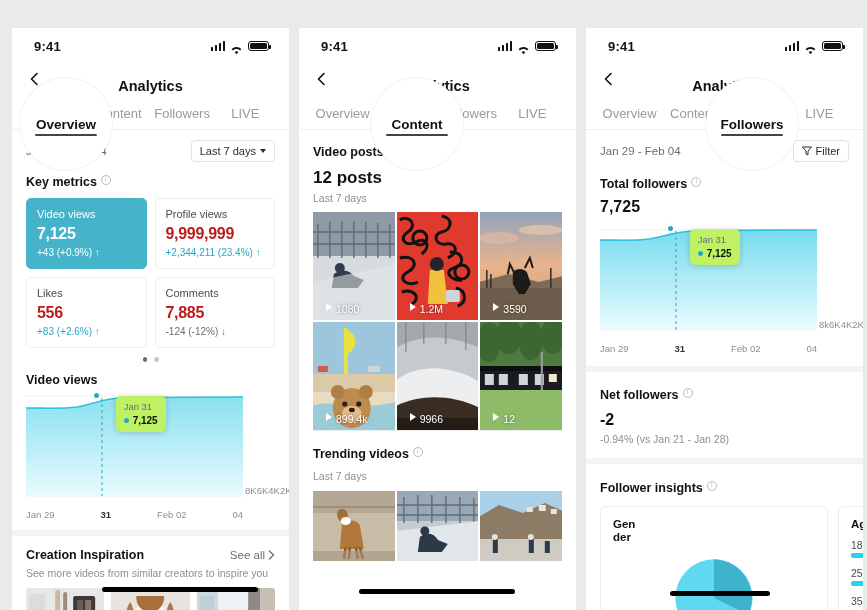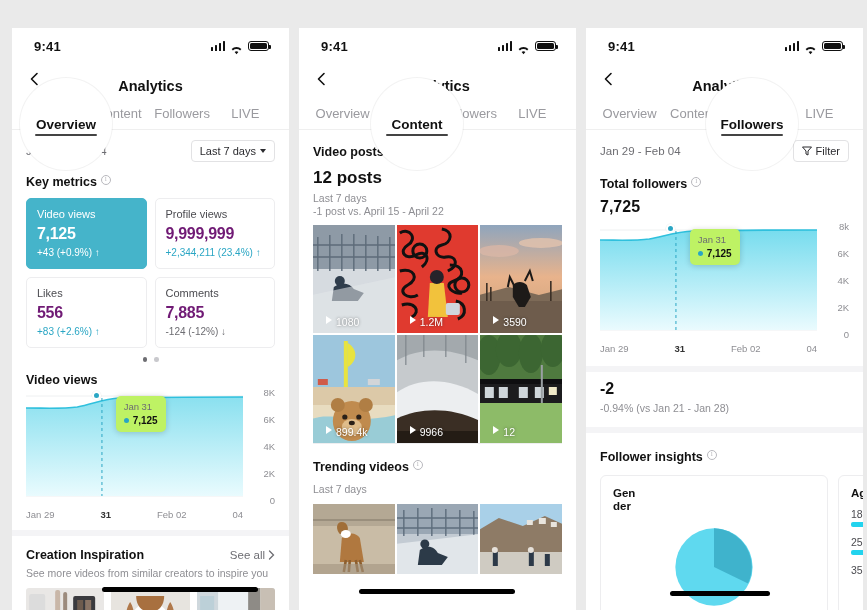--- a/index.html
+++ b/index.html
@@ -97,35 +97,35 @@
   .sectpad { padding: 4px 14px 0; }
 
   
   .metrics { display: grid; grid-template-columns: 1fr 1fr; gap: 8px; padding: 8px 14px 0; }
   .mcard {
     border: 1px solid #ededef; border-radius: 5px; padding: 9px 10px 10px;
     background: #fff; min-height: 62px;
   }
   .mcard.hl { background: #45b4ca; border-color: #45b4ca; }
   .m-label { font-size: 11px; color: #4b4b50; margin-bottom: 5px; }
-  .m-val { font-size: 16px; font-weight: bold; color: #701a75; letter-spacing: -.3px; }
+  .m-val { font-size: 16px; font-weight: bold; color: #b91c1c; letter-spacing: -.3px; }
   .m-delta { font-size: 10px; color: #2aa6c4; margin-top: 4px; }
   .m-delta.down { color: #6d6d72; }
   .mcard.hl .m-label, .mcard.hl .m-val, .mcard.hl .m-delta { color: #fff; }
   .dots { display:flex; justify-content:center; gap:7px; padding: 9px 0 2px;}
   .dots i { width:4.5px;height:4.5px;border-radius:50%;background:#c9c9cd;display:block;}
   .dots i.on { background:#6d6d72; }
 
   
   .chartwrap { position: relative; padding: 4px 14px 0; }
   .chart { position: relative; height: 128px; }
   .chart .plot { position: absolute; left: 0; right: 32px; top: 0; bottom: 20px; }
   .ylabels {
-    position: absolute; right: 0; top: -5px; bottom: 14px; width: 30px;
-    display: flex; flex-direction: column; justify-content: space-between;
+    position: absolute; right: 0; top: -5px; bottom: 24px; width: 30px;
+    display: flex; justify-content: space-between;
     align-items: flex-end;
   }
   .ylabels span { font-size: 9.5px; color: #8e8e93; }
   .xlabels {
     position: absolute; left: 0; right: 32px; bottom: 0;
     display: flex; justify-content: space-between;
   }
   .xlabels span { font-size: 9.5px; color: #8e8e93; }
   .xlabels span.b { color:#333; font-weight:bold; }
   .tooltip {
@@ -419,21 +419,20 @@
       <div class="tab">LIVE</div>
     </div>
 
     <div class="scroll">
       <div class="sectpad" style="padding-top:12px">
         <span class="sect-title">Video posts</span><span class="info"></span>
       </div>
       <div class="statblock" style="padding-top:8px">
         <div class="big" style="font-size:17px;margin-top:0">12 posts</div>
         <div class="sub">Last 7 days</div>
-        <div class="sub" style="margin-top:1px">-1 post vs. April 15 - April 22</div>
       </div>
 
       <div class="vgrid">
         <div class="vcell">
           <svg width="100%" height="100%" viewBox="0 0 84 108" preserveAspectRatio="xMidYMid slice">
             <rect width="84" height="108" fill="#b9c2ca"></rect>
             <rect y="0" width="84" height="44" fill="#8e9aa6"></rect>
             <rect y="44" width="84" height="64" fill="#d6dbe0"></rect>
             <g stroke="#5d6b79" stroke-width="1.4">
               <path d="M6 12v34M18 10v36M30 9v37M42 9v37M54 10v36M66 11v35M78 12v34"></path>
@@ -719,20 +718,23 @@
             <span>Jan  29</span>
             <span class="b">31</span>
             <span>Feb 02</span>
             <span>04</span>
           </div>
         </div>
       </div>
 
       <div class="divider" style="margin-top:12px"></div>
 
+      <div class="sectpad" style="padding-top:13px">
+        <span class="sect-title">Net followers</span><span class="info"></span>
+      </div>
       <div class="statblock" style="padding-top:2px">
         <div class="big">-2</div>
         <div class="sub">-0.94% (vs Jan 21 - Jan 28)</div>
       </div>
 
       <div class="divider" style="margin-top:13px"></div>
 
       <div class="sectpad" style="padding-top:14px">
         <span class="sect-title">Follower insights</span><span class="info"></span>
       </div>

